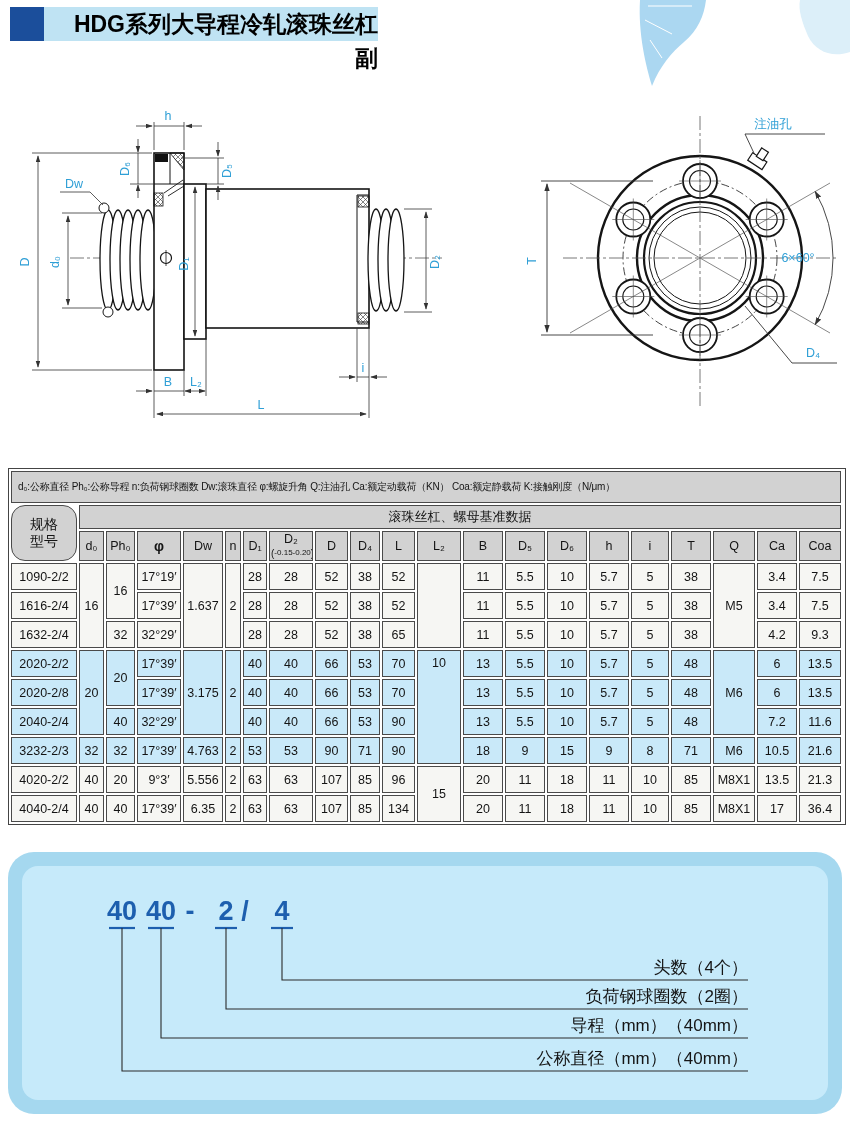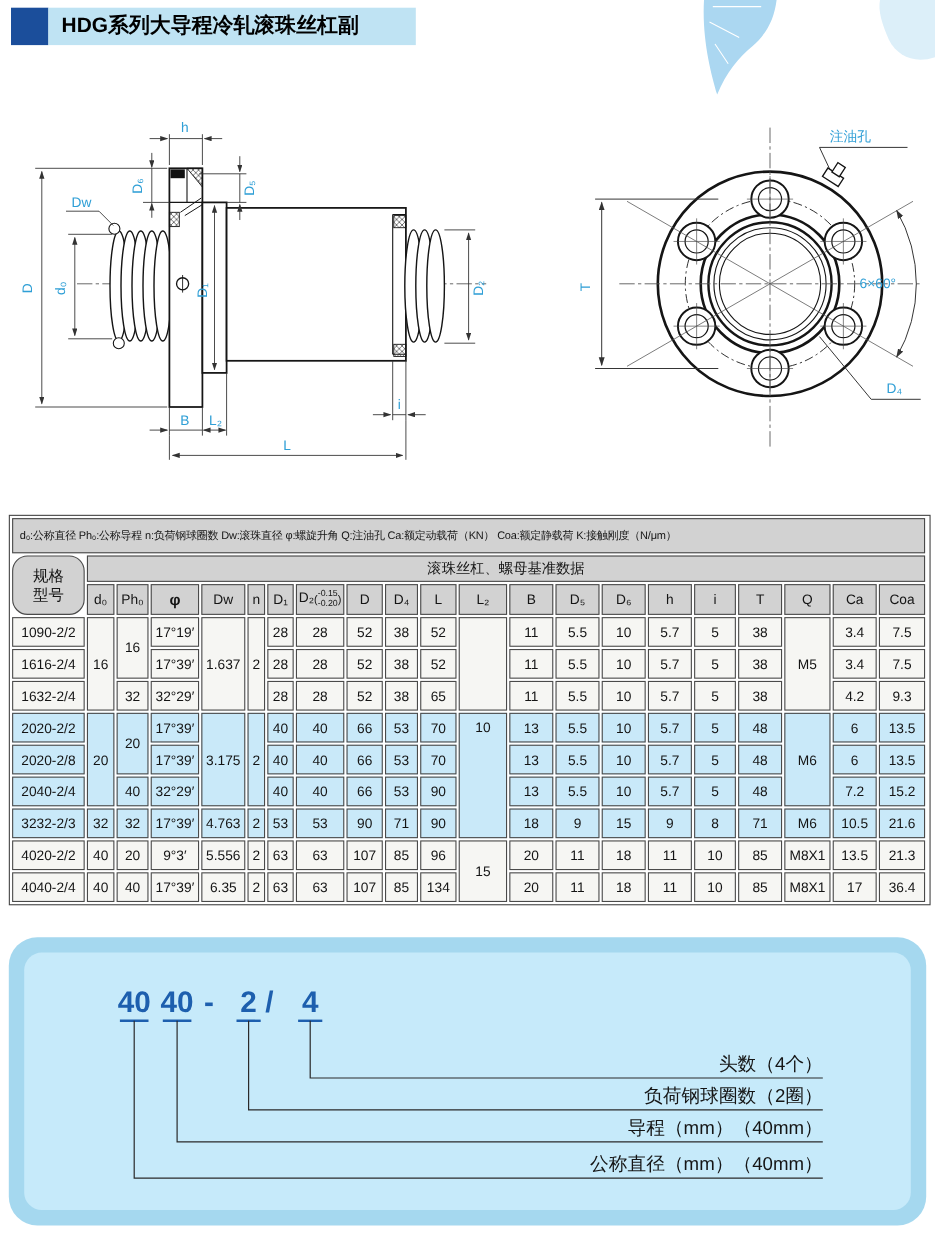--- a/index.html
+++ b/index.html
@@ -1,42 +1,42 @@
 <!DOCTYPE html>
 <html><head>
 <meta charset="utf-8">
 <style>
   html,body{margin:0;padding:0;background:#fff;}
   #page{position:relative;width:850px;height:1122px;background:#ffffff;overflow:hidden;
         font-family:"Liberation Sans","DejaVu Sans",sans-serif;}
   
   .hdr-square{position:absolute;left:10px;top:7px;width:34px;height:34px;background:#1b4e9b;}
   .hdr-bar{position:absolute;left:44px;top:7px;width:334px;height:34px;background:#bfe3f3;}
-  .hdr-bar h1{margin:0;padding-left:12px;font-size:19px;font-weight:bold;color:#000;line-height:34px;letter-spacing:0;}
+  .hdr-bar h1{margin:0;padding-left:12px;font-size:23px;font-weight:bold;color:#000;line-height:34px;letter-spacing:0;text-align:right;}
   .map-svg{position:absolute;left:588px;top:0;}
   
   .dwg{position:absolute;}
   .dim-label{fill:#2f9fd6;font-size:12.5px;}
   
   .table-frame{position:absolute;left:8px;top:468px;width:836px;border:1px solid #444;background:#fff;}
   table.cat{border-collapse:separate;border-spacing:2px;width:834px;table-layout:fixed;}
   table.cat td,table.cat th{border:1px solid #4a4a4a;background:#f6f6f3;text-align:center;
       font-size:12.5px;font-weight:normal;color:#141414;height:25px;padding:0 1px;overflow:hidden;}
   table.cat tr.legend td{background:#d2d2d2;text-align:left;font-size:10px;letter-spacing:-0.2px;
       white-space:nowrap;padding:5px 6px;height:20px;}
   table.cat th{background:#d2d2d2;}
   table.cat th.spec{font-size:14px;border-radius:14px;}
   table.cat th.spec span{display:block;line-height:17px;}
   table.cat th.ghead{font-size:13px;height:22px;}
   table.cat tr.cols th{height:26px;}
   table.cat th.phi{font-weight:bold;font-size:14px;}
   table.cat tr.blu td{background:#c9e9f9;}
   table.cat td.vtop{vertical-align:top;padding-top:5px;}
   .tolwrap{display:inline-flex;align-items:center;font-size:10px;}
-  .tolcol{display:inline-flex;flex-direction:column;font-size:8px;line-height:1.1;}
+  .tolcol{display:inline-flex;font-size:8px;line-height:1.1;}
   
   .code-outer{position:absolute;left:8px;top:852px;width:834px;height:262px;background:#a5d8ef;border-radius:26px;}
   .code-inner{position:absolute;left:14px;top:14px;width:806px;height:234px;background:#c6eafa;border-radius:16px;}
   .code-line{stroke:#2a2a2a;stroke-width:1.1;fill:none;}
   .code-text{fill:#1d5fae;font-size:27px;font-weight:bold;}
   .code-tick{stroke:#1d5fae;stroke-width:2.2;}
   .callout-label{fill:#151515;font-size:17px;}
 </style>
 </head>
 <body>
@@ -386,21 +386,21 @@
         <td>66</td>
         <td>53</td>
         <td>90</td>
         <td>13</td>
         <td>5.5</td>
         <td>10</td>
         <td>5.7</td>
         <td>5</td>
         <td>48</td>
         <td>7.2</td>
-        <td>15.2</td>
+        <td>11.6</td>
       </tr>
       <tr class="blu">
         <td>3232-2/3</td>
         <td>32</td>
         <td>32</td>
         <td>17°39′</td>
         <td>4.763</td>
         <td>2</td>
         <td>53</td>
         <td>53</td>

